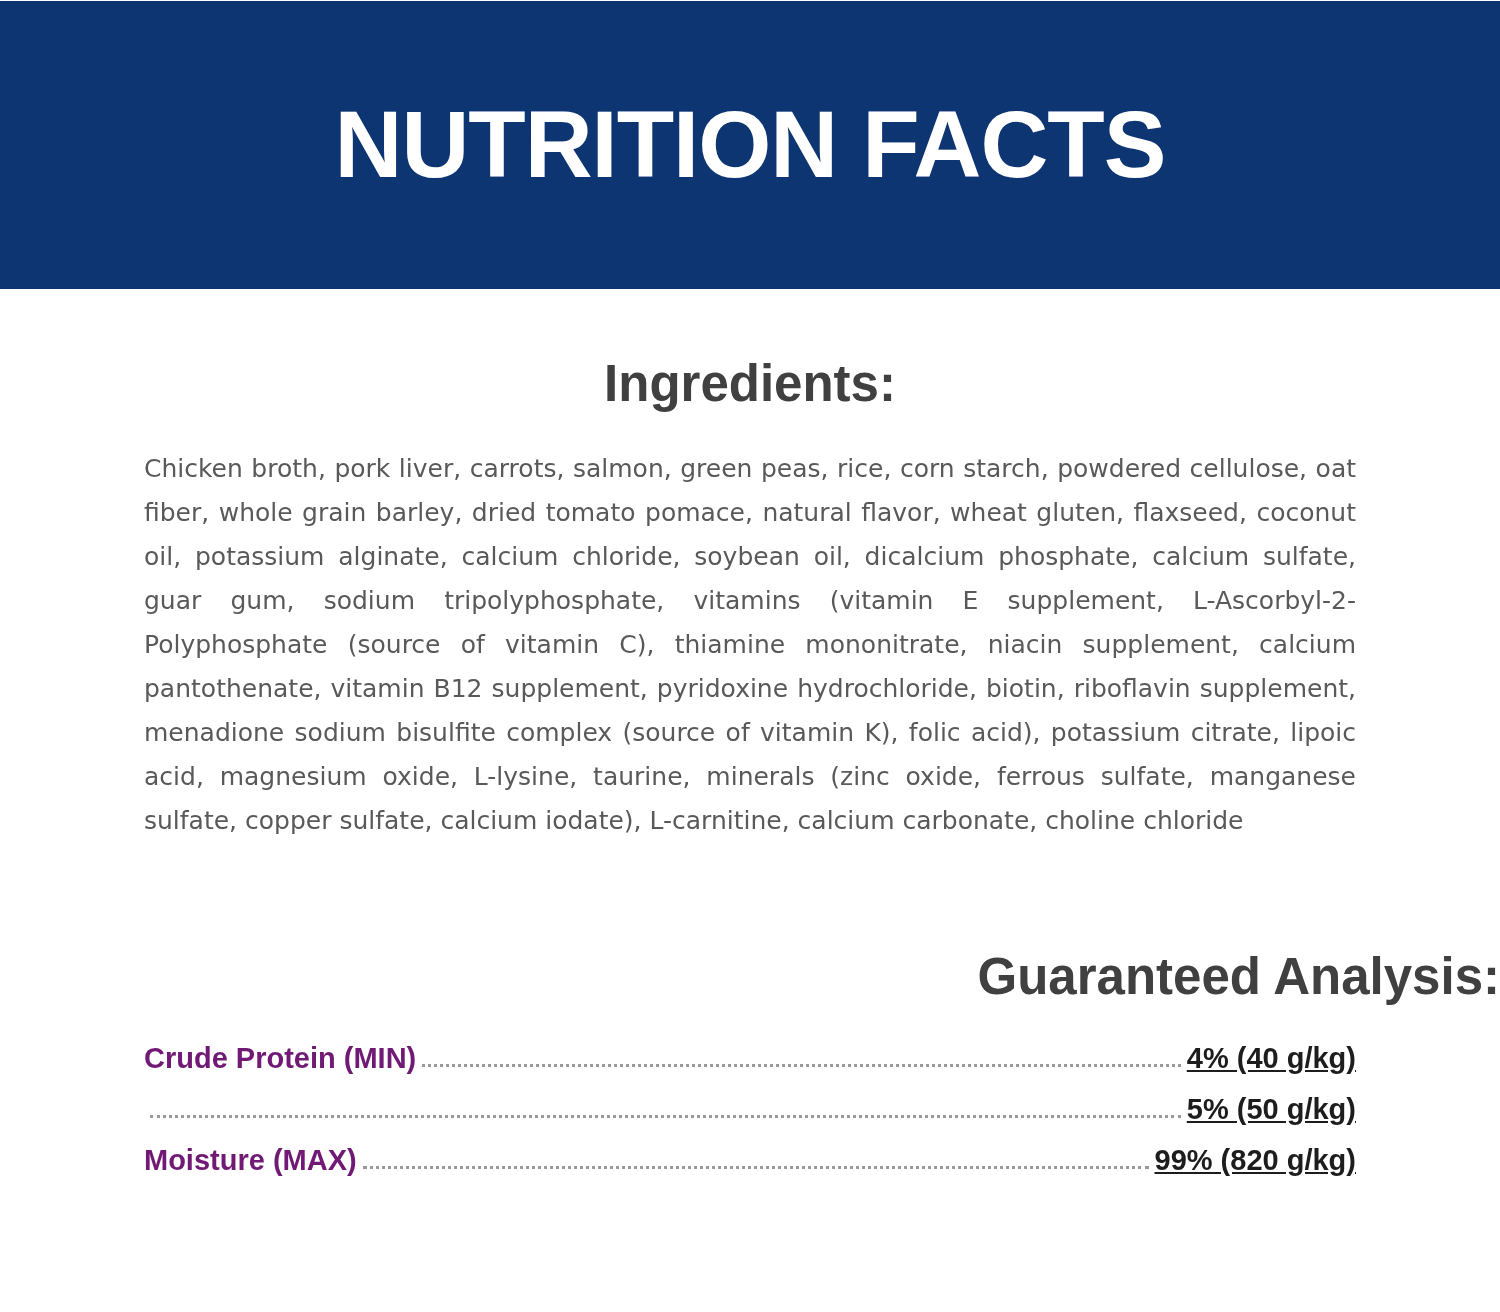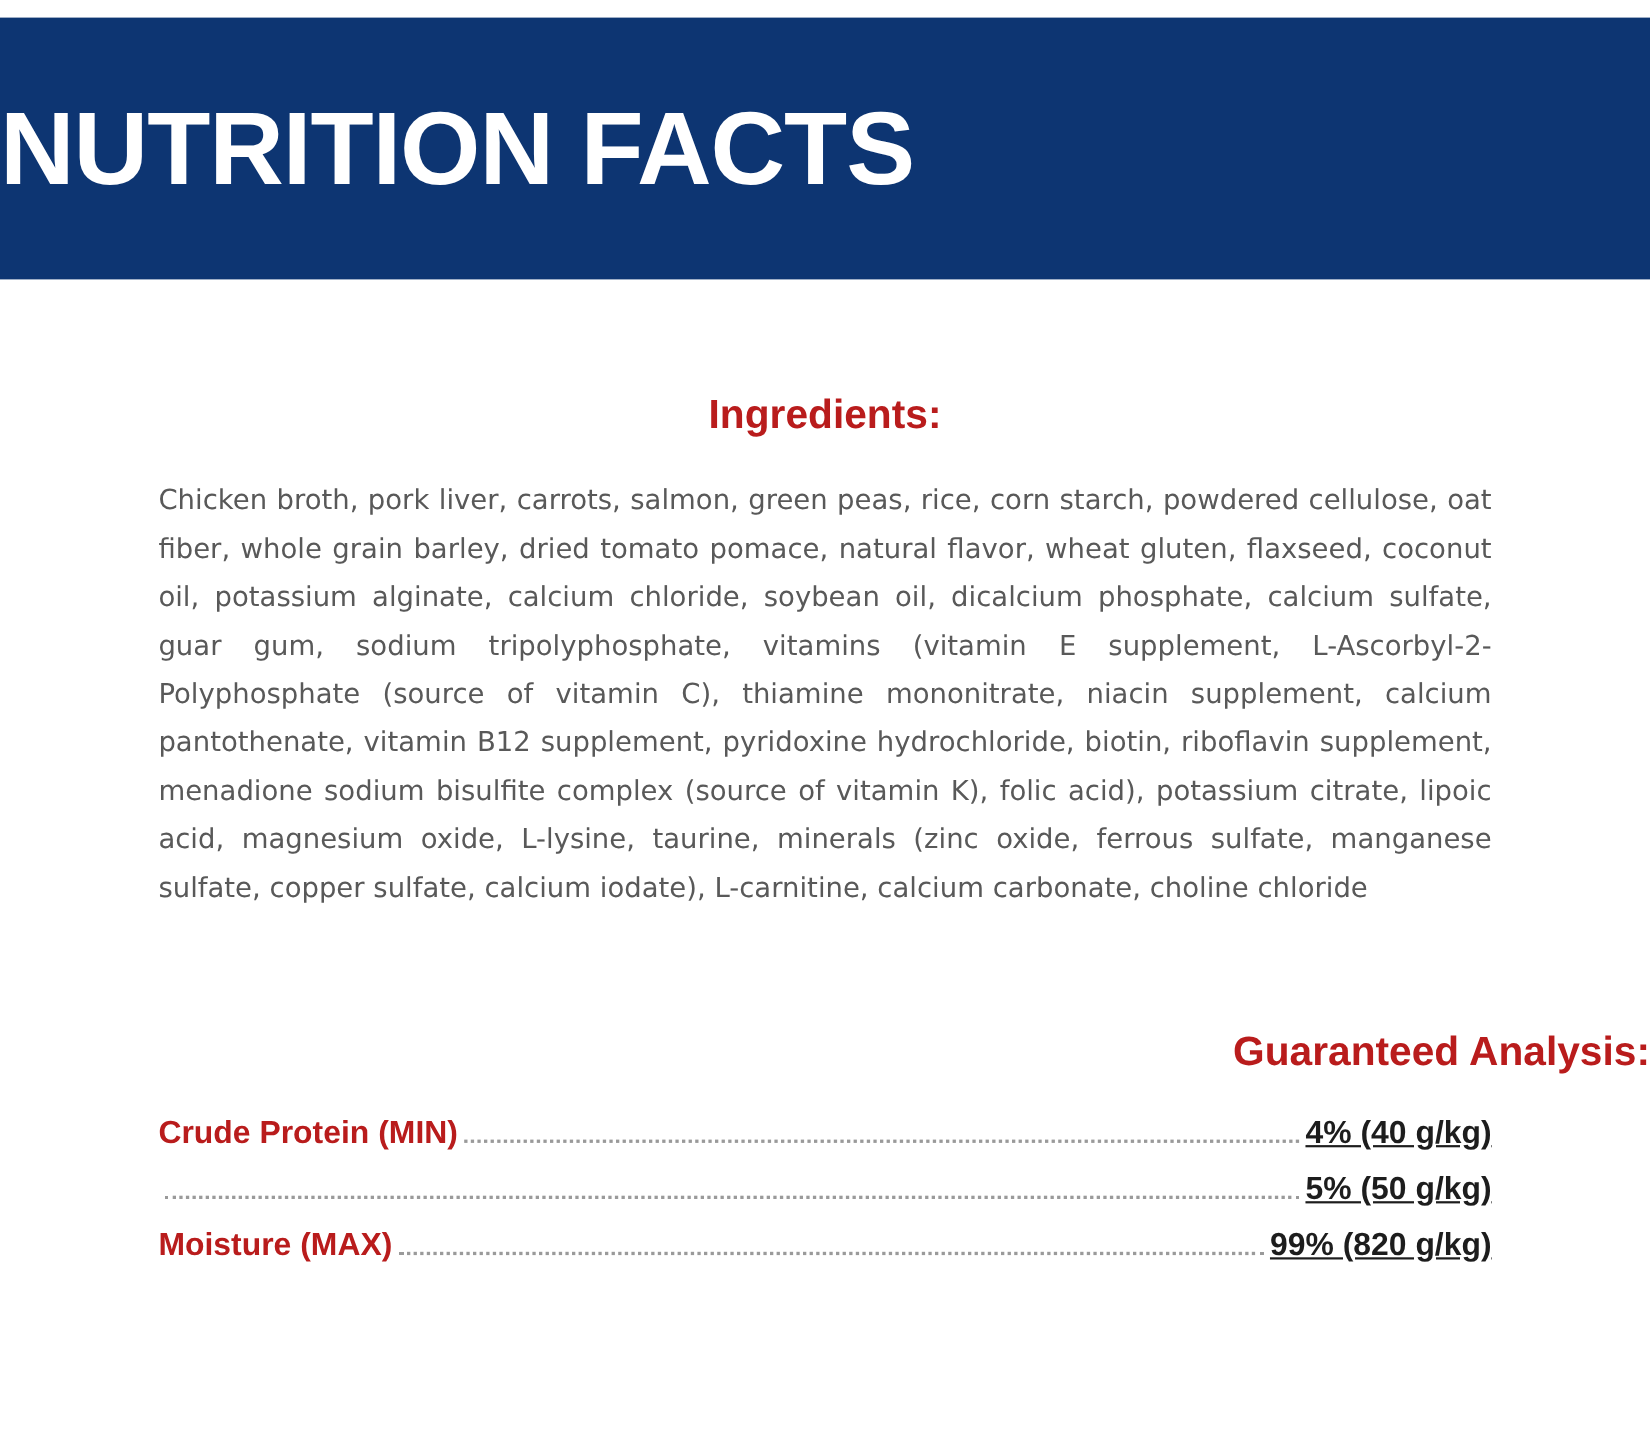--- a/index.html
+++ b/index.html
@@ -17,27 +17,28 @@
   .page {
     position: relative;
     width: 1500px;
     height: 1312px;
     background: #ffffff;
   }
 
   
   .header-banner {
     position: absolute;
-    top: 16px;
+    top: 1px;
     left: 0;
     width: 1500px;
-    height: 238px;
+    height: 288px;
     background: #0d3572;
     display: flex;
     align-items: center;
+    justify-content: center;
   }
   .header-title {
     color: #ffffff;
     font-family: "Liberation Sans", sans-serif;
     font-weight: bold;
     font-size: 94px;
     letter-spacing: -1px;
     line-height: 1;
     text-align: center;
     white-space: nowrap;
@@ -45,24 +46,24 @@
 
   
   .content {
     position: absolute;
     top: 238px;
     left: 0;
     width: 1500px;
   }
 
   .section-heading {
-    color: #b91c1c;
+    color: #404040;
     font-family: "Liberation Sans", sans-serif;
     font-weight: bold;
-    font-size: 37px;
+    font-size: 51px;
     text-align: center;
     line-height: 1;
   }
 
   #ingredients-heading {
     margin-top: 120px;
   }
 
   .ingredients-body {
     margin: 38px auto 0 auto;
@@ -91,21 +92,21 @@
     align-items: flex-end;
     width: 100%;
     margin-bottom: 18px;
     font-family: "Liberation Sans", sans-serif;
     font-size: 29px;
     color: #2b2b2b;
   }
   .analysis-label {
     font-weight: bold;
     white-space: nowrap;
-    color: #b91c1c;
+    color: #701a75;
   }
   .analysis-dots {
     flex: 1 1 auto;
     margin: 0 6px 8px 6px;
     border-bottom: 3px dotted #9a9a9a;
     height: 1px;
     min-width: 20px;
   }
   .analysis-value {
     font-weight: bold;

